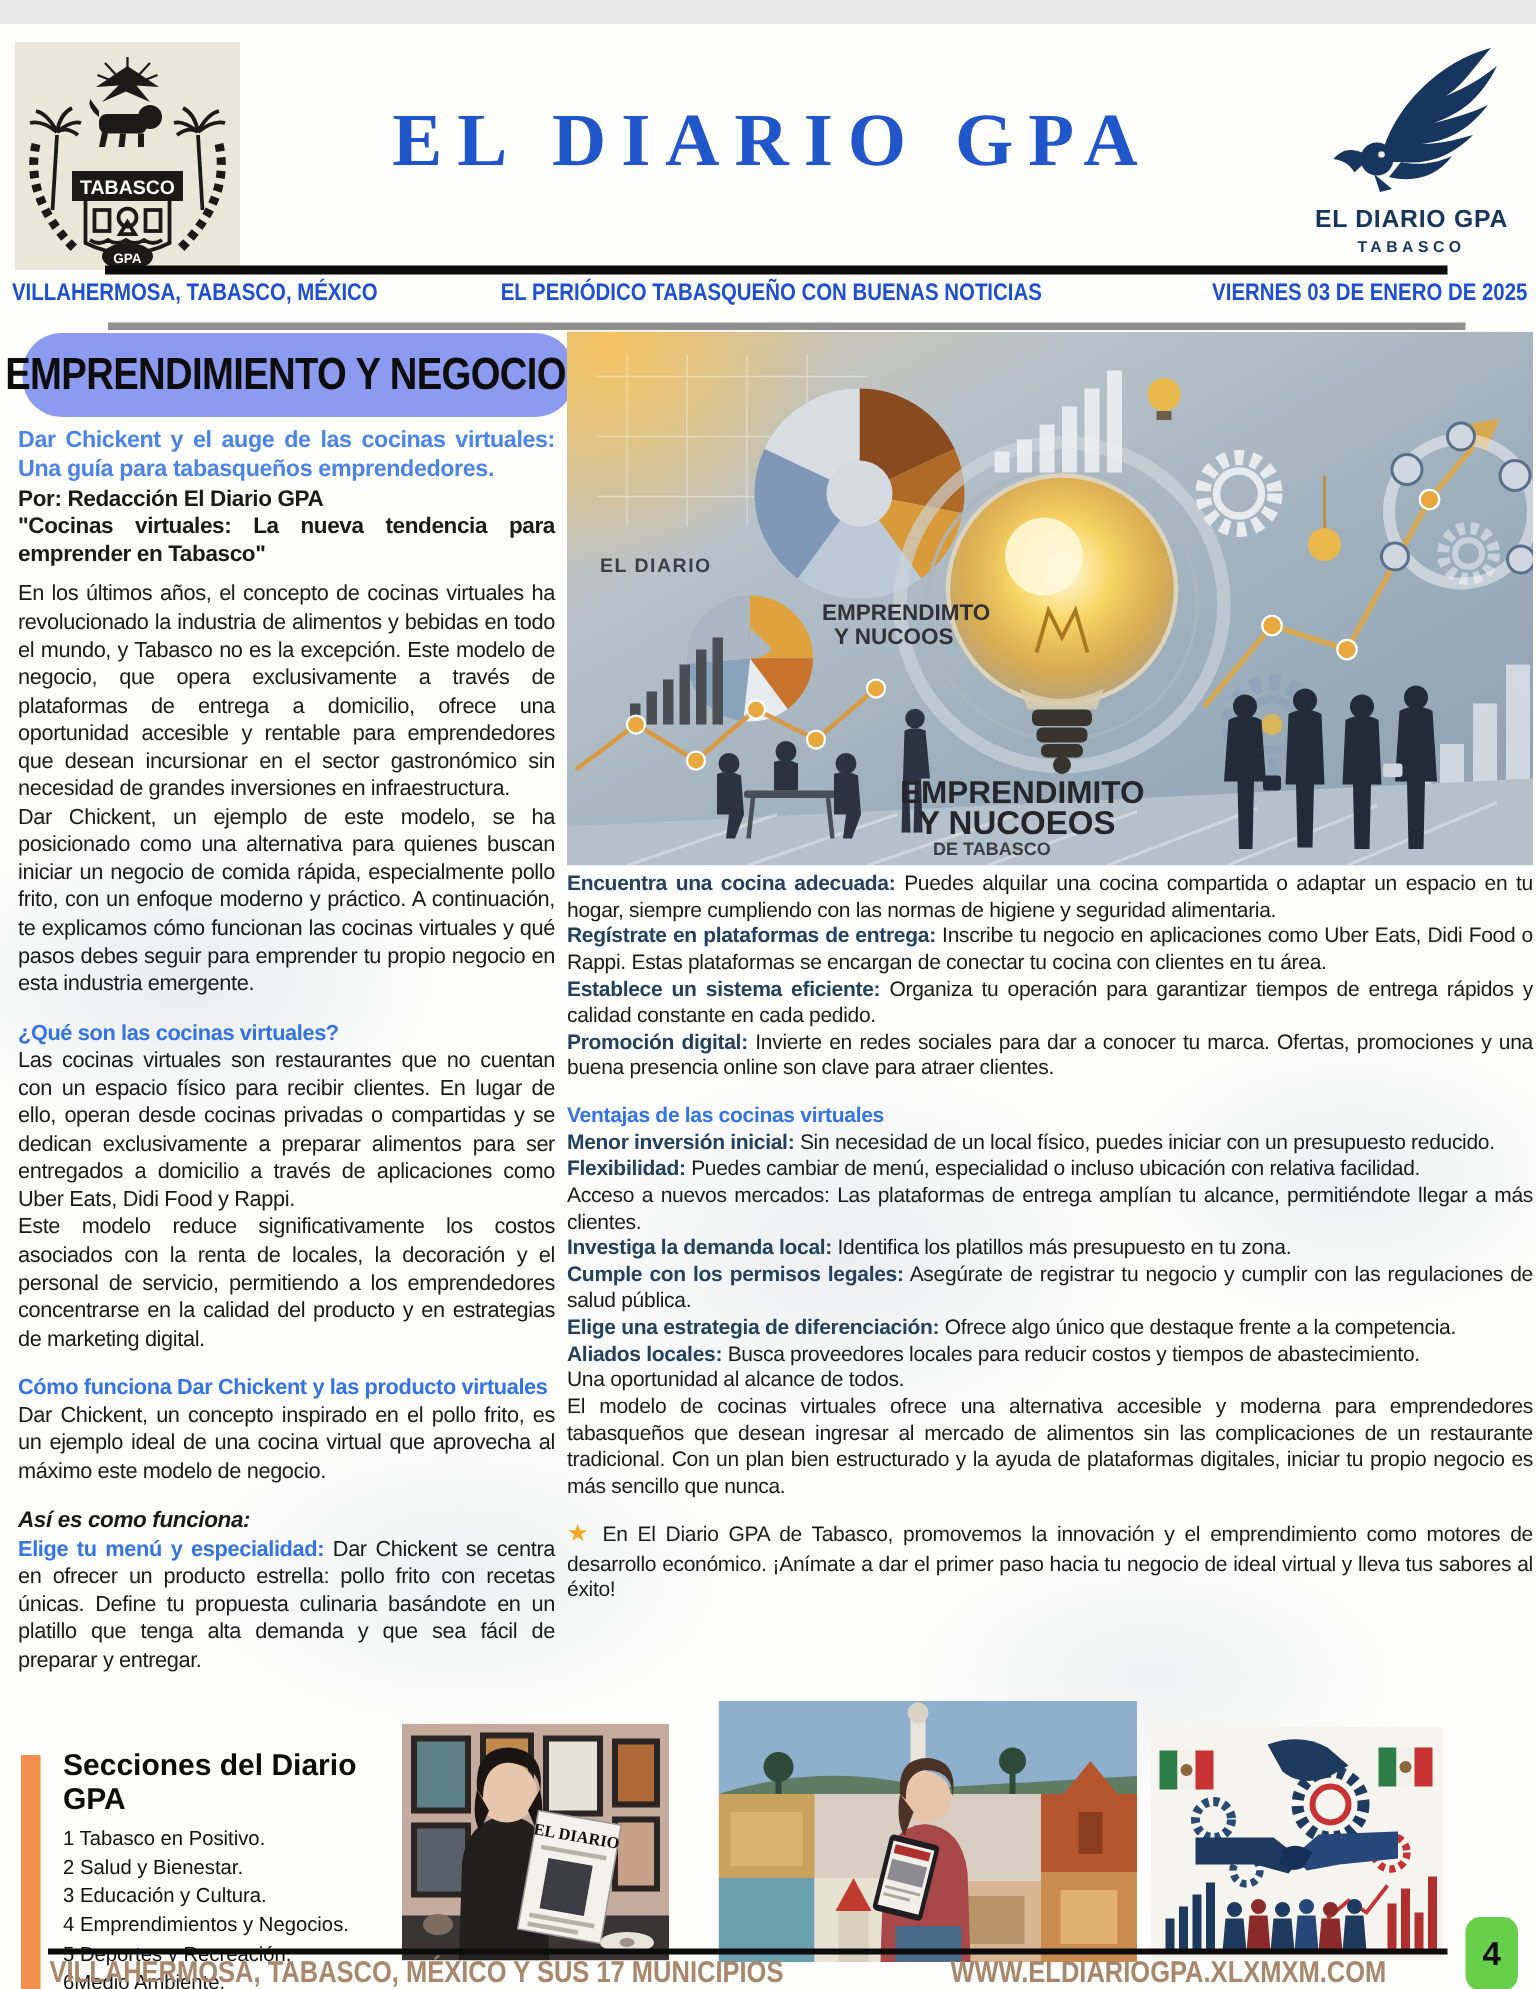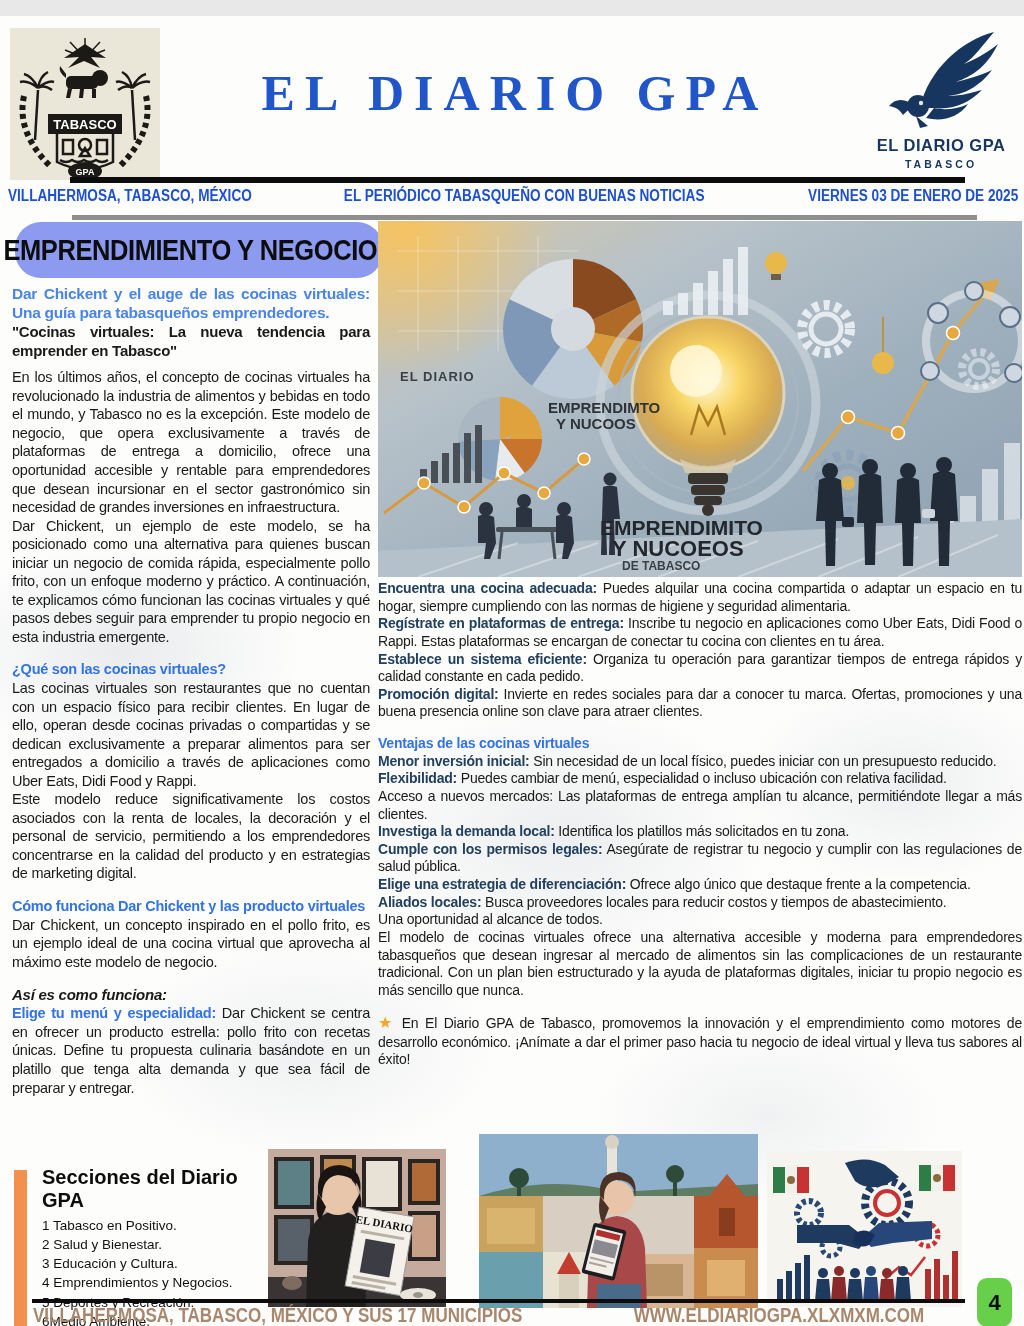--- a/index.html
+++ b/index.html
@@ -120,21 +120,21 @@
         <path d="M40 86 L52 96 L44 98 Z"></path>
       </g>
       <circle cx="45" cy="73" r="2.2" fill="#eae6d8"></circle>
     </svg>
     <div class="nm">EL DIARIO GPA</div>
     <div class="sb">TABASCO</div>
   </div>
 
   <div class="abs rule1"></div>
   <div class="abs inforow" style="left:8px;"><span class="condensed">VILLAHERMOSA, TABASCO, MÉXICO</span></div>
-  <div class="abs inforow" style="left:312px;width:420px;text-align:center;"><span class="condensed-c">EL PERIÓDICO TABASQUEÑO CON BUENAS NOTICIAS</span></div>
+  <div class="abs inforow" style="left:302px;width:420px;text-align:center;"><span class="condensed-c">EL PERIÓDICO TABASQUEÑO CON BUENAS NOTICIAS</span></div>
   <div class="abs inforow" style="right:6px;text-align:right;"><span class="condensed-r">VIERNES 03  DE ENERO DE 2025</span></div>
   <div class="abs rule2"></div>
 
   <div class="abs banner">
     <span class="condensed-c">EMPRENDIMIENTO Y NEGOCIOS</span>
   </div>
 
   <div class="abs illus tile">
     <svg width="644" height="356" viewBox="0 0 644 356">
       <defs>
@@ -296,20 +296,21 @@
       <text x="170" y="192" font-family="Liberation Sans,sans-serif" font-size="15" font-weight="bold" fill="#2f3338">EMPRENDIMTO</text>
       <text x="178" y="208" font-family="Liberation Sans,sans-serif" font-size="15" font-weight="bold" fill="#2f3338">Y NUCOOS</text>
       <text x="222" y="314" font-family="Liberation Sans,sans-serif" font-size="21" font-weight="bold" fill="#23272c">EMPRENDIMITO</text>
       <text x="234" y="335" font-family="Liberation Sans,sans-serif" font-size="22" font-weight="bold" fill="#23272c">Y NUCOEOS</text>
       <text x="244" y="349" font-family="Liberation Sans,sans-serif" font-size="12" font-weight="bold" fill="#3a3f45">DE TABASCO</text>
     </svg>
   </div>
 
   <div class="abs leftcol">
     <p class="h-blue2">Dar Chickent y el auge de las cocinas virtuales: Una guía para tabasqueños emprendedores.</p>
+    <p class="bold-black" style="font-size:15px;">Por: Redacción El Diario GPA</p>
     <p class="bold-black" style="font-size:15px;line-height:1.25;">"Cocinas virtuales: La nueva tendencia para emprender en Tabasco"</p>
     <p class="gap-s">En los últimos años, el concepto de cocinas virtuales ha revolucionado la industria de alimentos y bebidas en todo el mundo, y Tabasco no es la excepción. Este modelo de negocio, que opera exclusivamente a través de plataformas de entrega a domicilio, ofrece una oportunidad accesible y rentable para emprendedores que desean incursionar en el sector gastronómico sin necesidad de grandes inversiones en infraestructura.</p>
     <p>Dar Chickent, un ejemplo de este modelo, se ha posicionado como una alternativa para quienes buscan iniciar un negocio de comida rápida, especialmente pollo frito, con un enfoque moderno y práctico. A continuación, te explicamos cómo funcionan las cocinas virtuales y qué pasos debes seguir para emprender tu propio negocio en esta industria emergente.</p>
     <p class="h-blue gap">¿Qué son las cocinas virtuales?</p>
     <p>Las cocinas virtuales son restaurantes que no cuentan con un espacio físico para recibir clientes. En lugar de ello, operan desde cocinas privadas o compartidas y se dedican exclusivamente a preparar alimentos para ser entregados a domicilio a través de aplicaciones como Uber Eats, Didi Food y Rappi.</p>
     <p>Este modelo reduce significativamente los costos asociados con la renta de locales, la decoración y el personal de servicio, permitiendo a los emprendedores concentrarse en la calidad del producto y en estrategias de marketing digital.</p>
     <p class="h-blue gap">Cómo funciona Dar Chickent y las producto virtuales</p>
     <p>Dar Chickent, un concepto inspirado en el pollo frito, es un ejemplo ideal de una cocina virtual que aprovecha al máximo este modelo de negocio.</p>
     <p class="bold-black gap" style="font-size:15px;font-style:italic;">Así es como funciona:</p>
     <p><span class="h-blue">Elige tu menú y especialidad:</span><span> Dar Chickent se centra en ofrecer un producto estrella: pollo frito con recetas únicas. Define tu propuesta culinaria basándote en un platillo que tenga alta demanda y que sea fácil de preparar y entregar.</span></p>
@@ -319,21 +320,21 @@
     <p><span class="lead">Encuentra una cocina adecuada:</span><span> Puedes alquilar una cocina compartida o adaptar un espacio en tu hogar, siempre cumpliendo con las normas de higiene y seguridad alimentaria.</span></p>
     <p><span class="lead">Regístrate en plataformas de entrega:</span><span> Inscribe tu negocio en aplicaciones como Uber Eats, Didi Food o Rappi. Estas plataformas se encargan de conectar tu cocina con clientes en tu área.</span></p>
     <p><span class="lead">Establece un sistema eficiente:</span><span> Organiza tu operación para garantizar tiempos de entrega rápidos y calidad constante en cada pedido.</span></p>
     <p><span class="lead">Promoción digital:</span><span> Invierte en redes sociales para dar a conocer tu marca. Ofertas, promociones y una buena presencia online son clave para atraer clientes.</span></p>
 
     <p class="h-blue gap">Ventajas de las cocinas virtuales</p>
     <p><span class="lead">Menor inversión inicial:</span><span> Sin necesidad de un local físico, puedes iniciar con un presupuesto reducido.</span></p>
     <p><span class="lead">Flexibilidad:</span><span> Puedes cambiar de menú, especialidad o incluso ubicación con relativa facilidad.</span></p>
     <p><span>Acceso a nuevos mercados: Las plataformas de entrega amplían tu alcance, permitiéndote llegar a más clientes.</span></p>
 
-    <p><span class="lead">Investiga la demanda local:</span><span> Identifica los platillos más solicitados en tu zona.</span></p>
+    <p><span class="lead">Investiga la demanda local:</span><span> Identifica los platillos más presupuesto en tu zona.</span></p>
     <p><span class="lead">Cumple con los permisos legales:</span><span> Asegúrate de registrar tu negocio y cumplir con las regulaciones de salud pública.</span></p>
     <p><span class="lead">Elige una estrategia de diferenciación:</span><span> Ofrece algo único que destaque frente a la competencia.</span></p>
     <p><span class="lead">Aliados locales:</span><span> Busca proveedores locales para reducir costos y tiempos de abastecimiento.</span></p>
     <p>Una oportunidad al alcance de todos.</p>
     <p>El modelo de cocinas virtuales ofrece una alternativa accesible y moderna para emprendedores tabasqueños que desean ingresar al mercado de alimentos sin las complicaciones de un restaurante tradicional. Con un plan bien estructurado y la ayuda de plataformas digitales, iniciar tu propio negocio es más sencillo que nunca.</p>
 
     <p class="gap"><span class="star">★</span><span> En El Diario GPA de Tabasco, promovemos la innovación y el emprendimiento como motores de desarrollo económico. ¡Anímate a dar el primer paso hacia tu negocio de ideal virtual y lleva tus sabores al éxito!</span></p>
   </div>
 
   <div class="abs orange-bar"></div>

